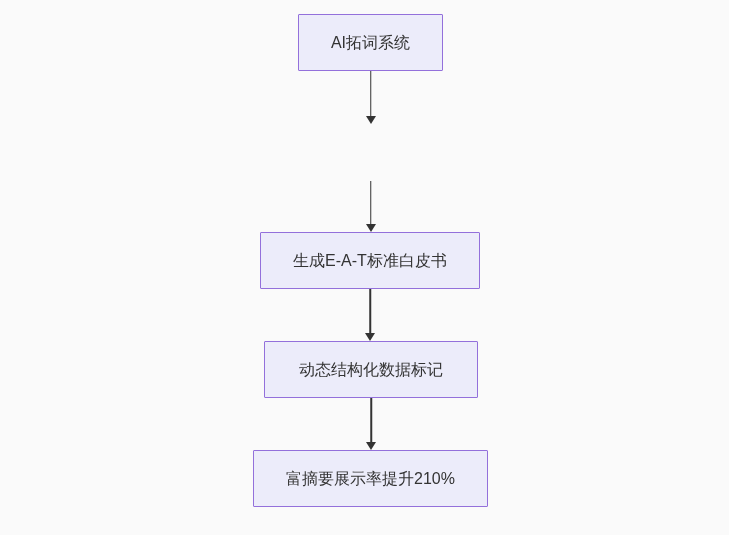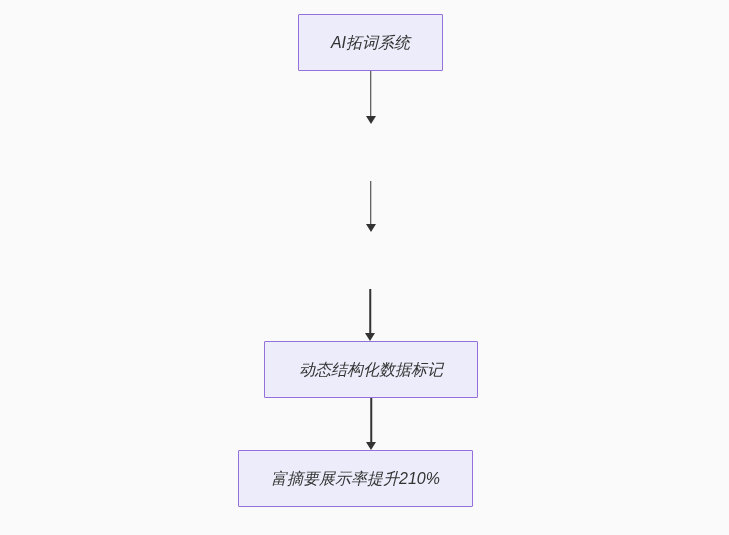--- a/index.html
+++ b/index.html
@@ -17,21 +17,20 @@
   }
   .flow-node {
     position: absolute;
     box-sizing: border-box;
     display: flex;
     align-items: center;
     justify-content: center;
     border-style: solid;
     border-width: 1.5px;
     border-radius: 1px;
-    font-style: italic;
   }
   .flow-node .node-label {
     font-size: 16px;
     line-height: 1.2;
     white-space: nowrap;
     text-align: center;
   }
   .flow-edge {
     position: absolute;
   }
@@ -72,20 +71,23 @@
     <div class="arrowhead-icon" style="border-top: 8px solid rgb(51, 51, 51);"></div>
   </div>
   <div class="flow-edge" style="left: 365px; top: 398px; width: 12px; height: 52px;">
     <div class="edge-line" style="height: 48px; background: rgb(51, 51, 51);"></div>
     <div class="arrowhead-icon" style="border-top: 8px solid rgb(51, 51, 51);"></div>
   </div>
 
   <div class="flow-node" style="left: 298px; top: 14px; width: 145px; height: 57px; background: rgb(236, 236, 250); border-color: rgb(147, 112, 219); color: rgb(51, 51, 51);">
     <span class="node-label">AI拓词系统</span>
   </div>
+  <div class="flow-node" style="left: 260px; top: 232px; width: 220px; height: 57px; background: rgb(236, 236, 250); border-color: rgb(147, 112, 219); color: rgb(51, 51, 51);">
+    <span class="node-label">生成E-A-T标准白皮书</span>
+  </div>
   <div class="flow-node" style="left: 264px; top: 341px; width: 214px; height: 57px; background: rgb(236, 236, 250); border-color: rgb(147, 112, 219); color: rgb(51, 51, 51);">
     <span class="node-label">动态结构化数据标记</span>
   </div>
-  <div class="flow-node" style="left: 238px; top: 450px; width: 235px; height: 57px; background: rgb(236, 236, 250); border-color: rgb(147, 112, 219); color: rgb(51, 51, 51);">
+  <div class="flow-node" style="left: 253px; top: 450px; width: 235px; height: 57px; background: rgb(236, 236, 250); border-color: rgb(147, 112, 219); color: rgb(51, 51, 51);">
     <span class="node-label">富摘要展示率提升210%</span>
   </div>
 
 </div>
 
 </body></html>

